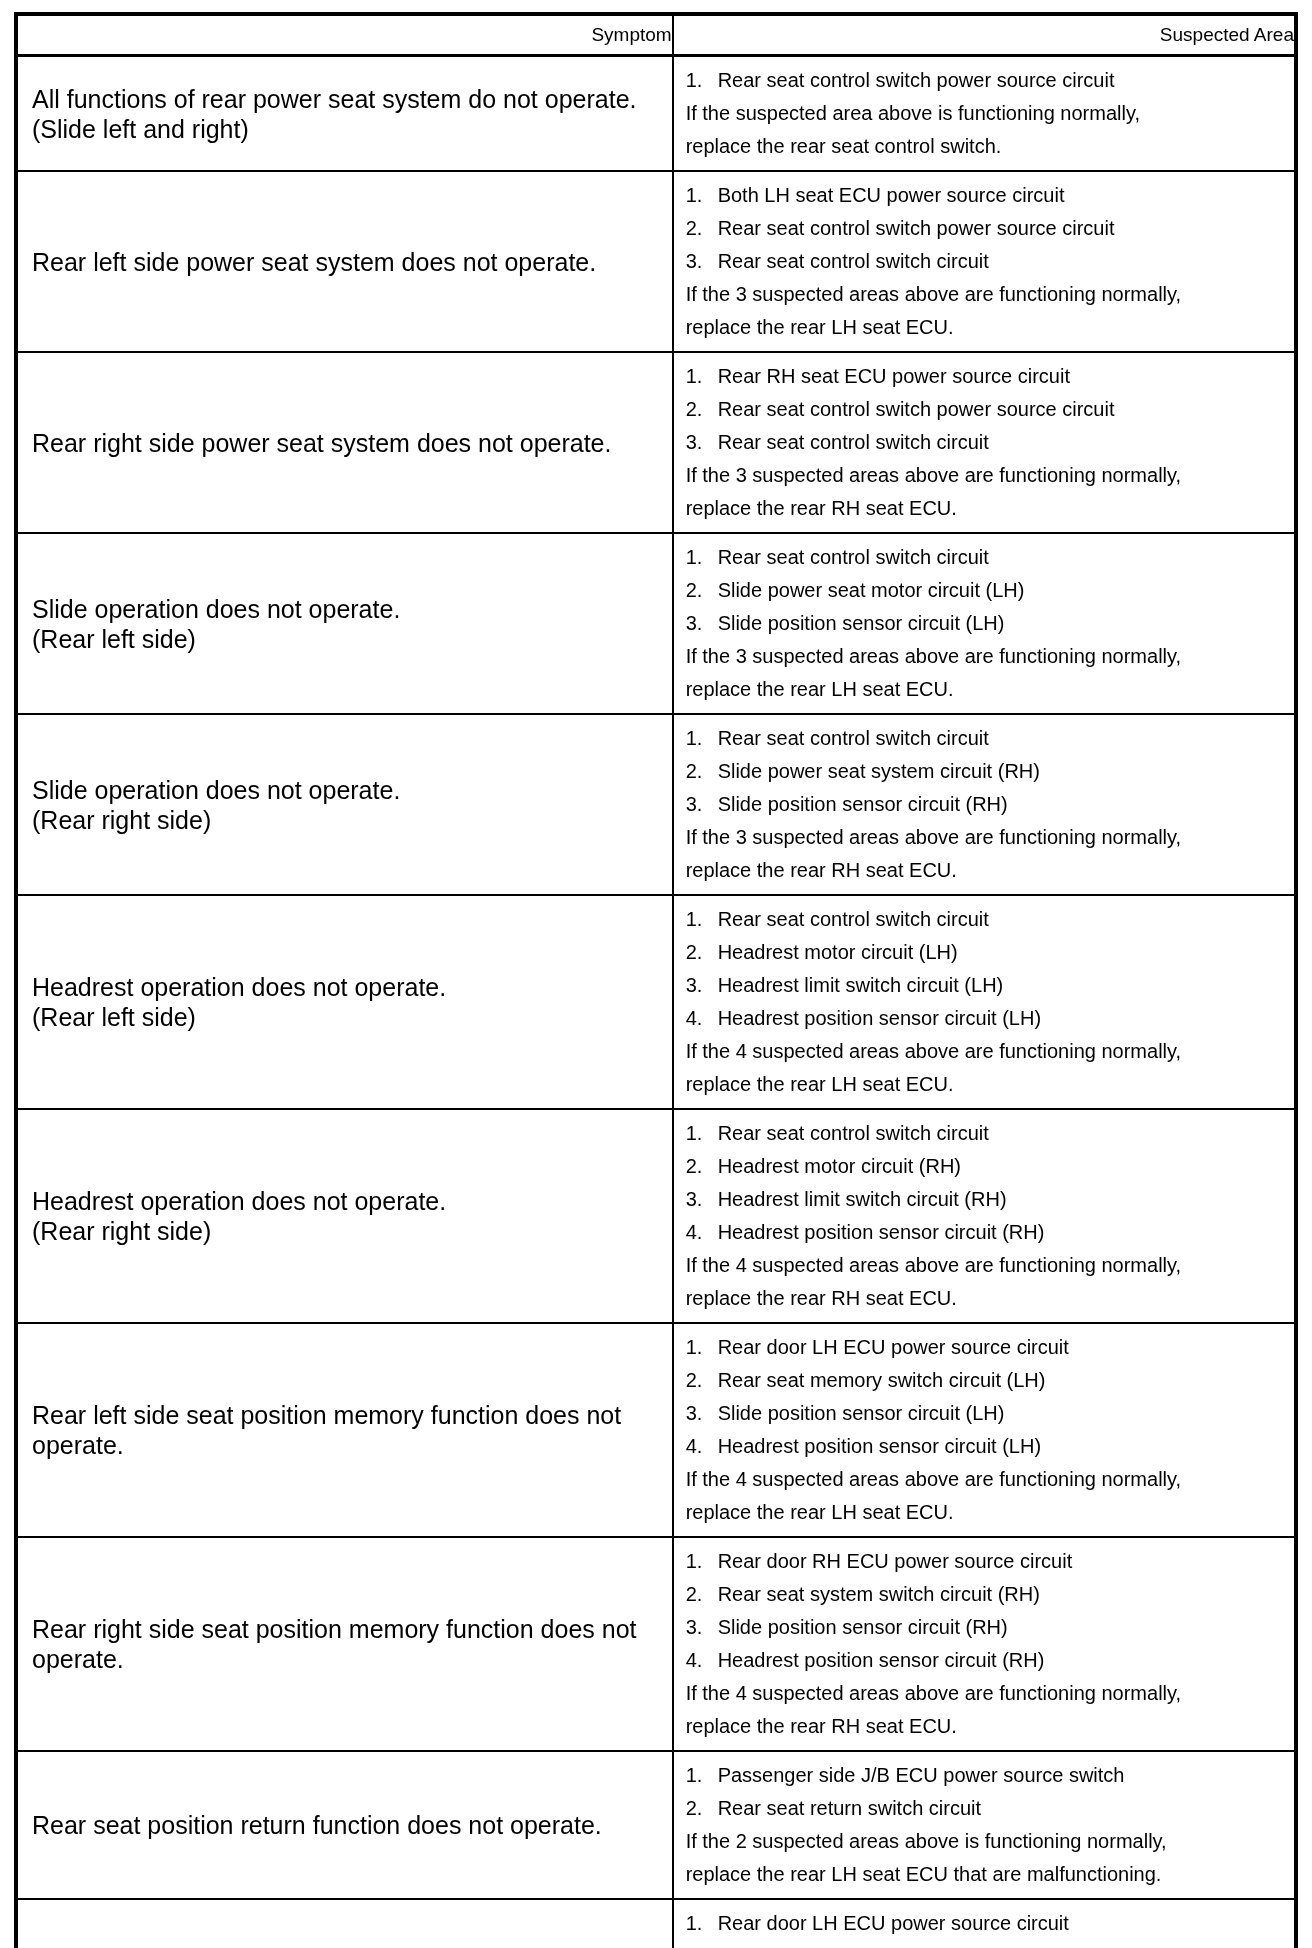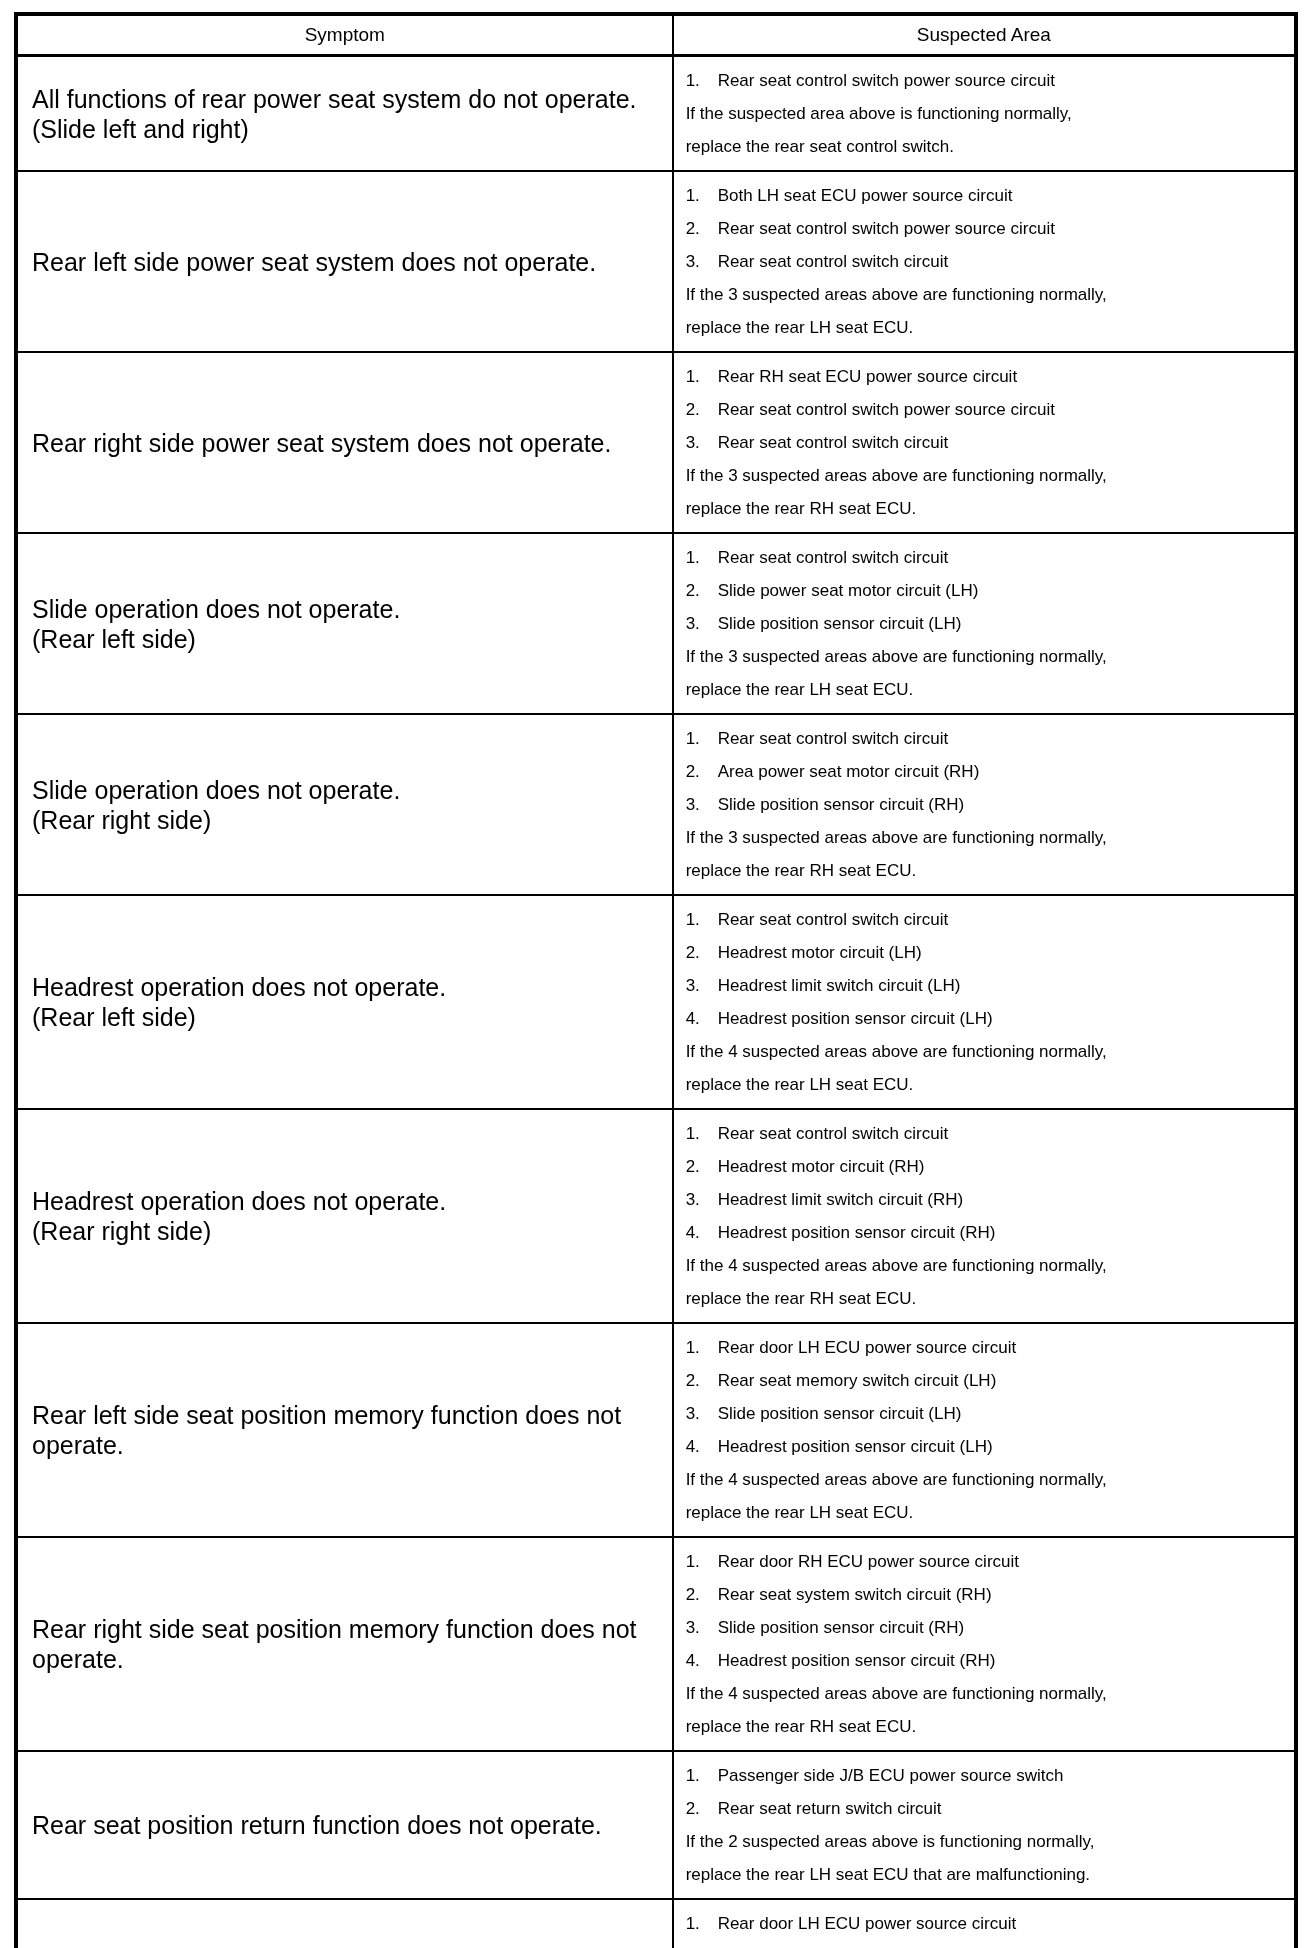--- a/index.html
+++ b/index.html
@@ -28,36 +28,36 @@
     border: 4px solid #000000;
   }
   .symptom-table th,
   .symptom-table td {
     border: 2px solid #000000;
   }
   .symptom-table thead th {
     height: 38px;
     font-size: 19px;
     font-weight: normal;
-    text-align: center;
+    text-align: right;
     vertical-align: middle;
     border-bottom-width: 3px;
     padding: 0;
   }
   col.col-symptom  { width: 51.3%; }
   col.col-suspect  { width: 48.7%; }
   td.sym-cell {
     vertical-align: middle;
     font-size: 25px;
     line-height: 30px;
     padding: 8px 10px 8px 14px;
   }
   td.sus-cell {
     vertical-align: middle;
-    font-size: 17px;
+    font-size: 20px;
     line-height: 33px;
     padding: 7px 8px 7px 12px;
   }
   .item .num {
     display: inline-block;
     width: 32px;
   }
   .item .txt { }
   .sym-line, .note-line { }
 </style>
@@ -130,21 +130,21 @@
           </td>
   </tr>
 
   <tr>
     <td class="sym-cell">
             <div class="sym-line">Slide operation does not operate.</div>
             <div class="sym-line">(Rear right side)</div>
           </td>
     <td class="sus-cell">
             <div class="item"><span class="num">1.</span><span class="txt">Rear seat control switch circuit</span></div>
-            <div class="item"><span class="num">2.</span><span class="txt">Area power seat motor circuit (RH)</span></div>
+            <div class="item"><span class="num">2.</span><span class="txt">Slide power seat system circuit (RH)</span></div>
             <div class="item"><span class="num">3.</span><span class="txt">Slide position sensor circuit (RH)</span></div>
             <div class="note-line">If the 3 suspected areas above are functioning normally,</div>
             <div class="note-line">replace the rear RH seat ECU.</div>
           </td>
   </tr>
 
   <tr>
     <td class="sym-cell">
             <div class="sym-line">Headrest operation does not operate.</div>
             <div class="sym-line">(Rear left side)</div>

